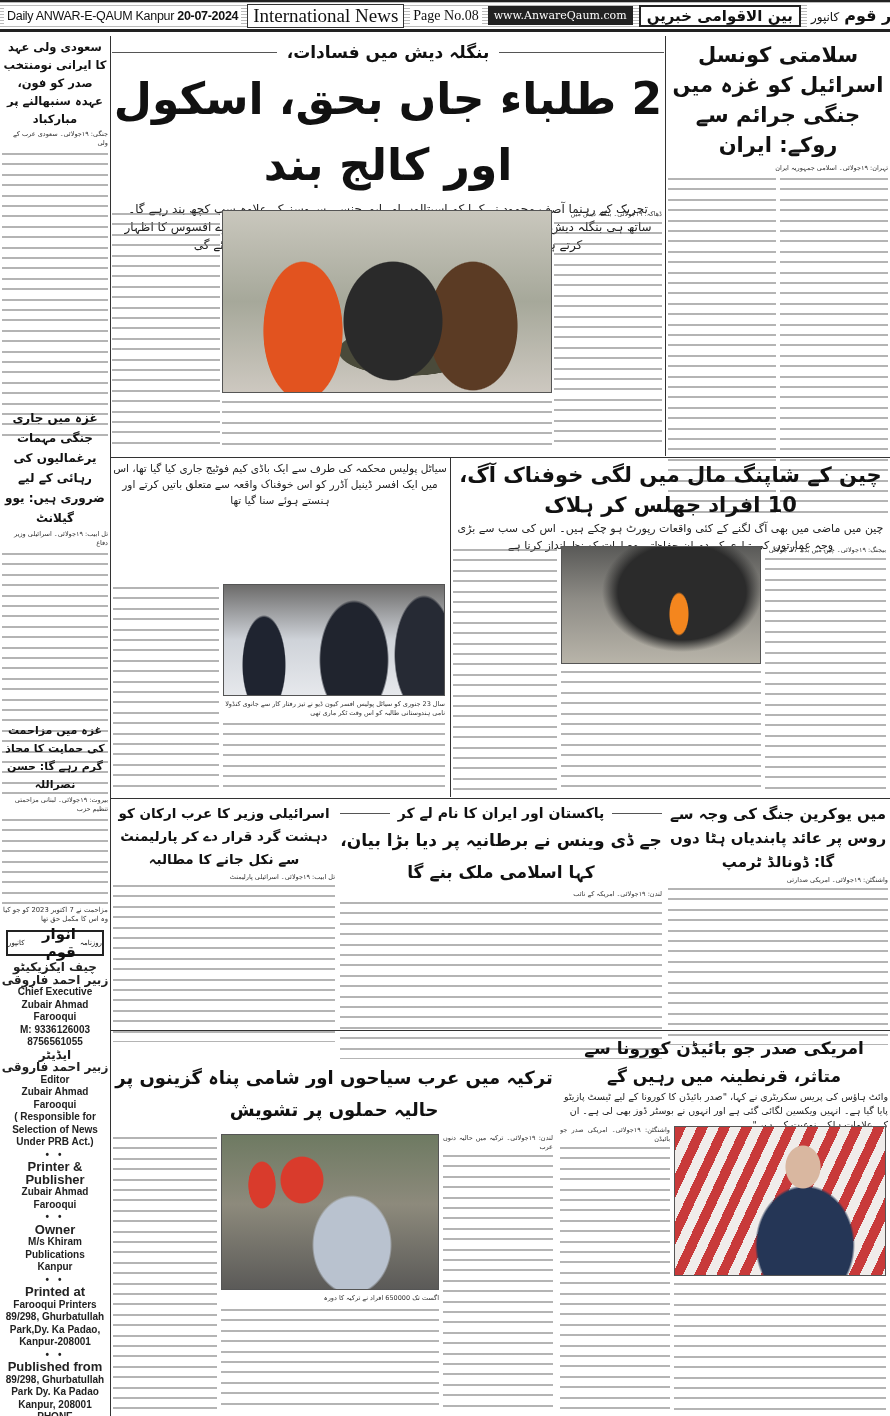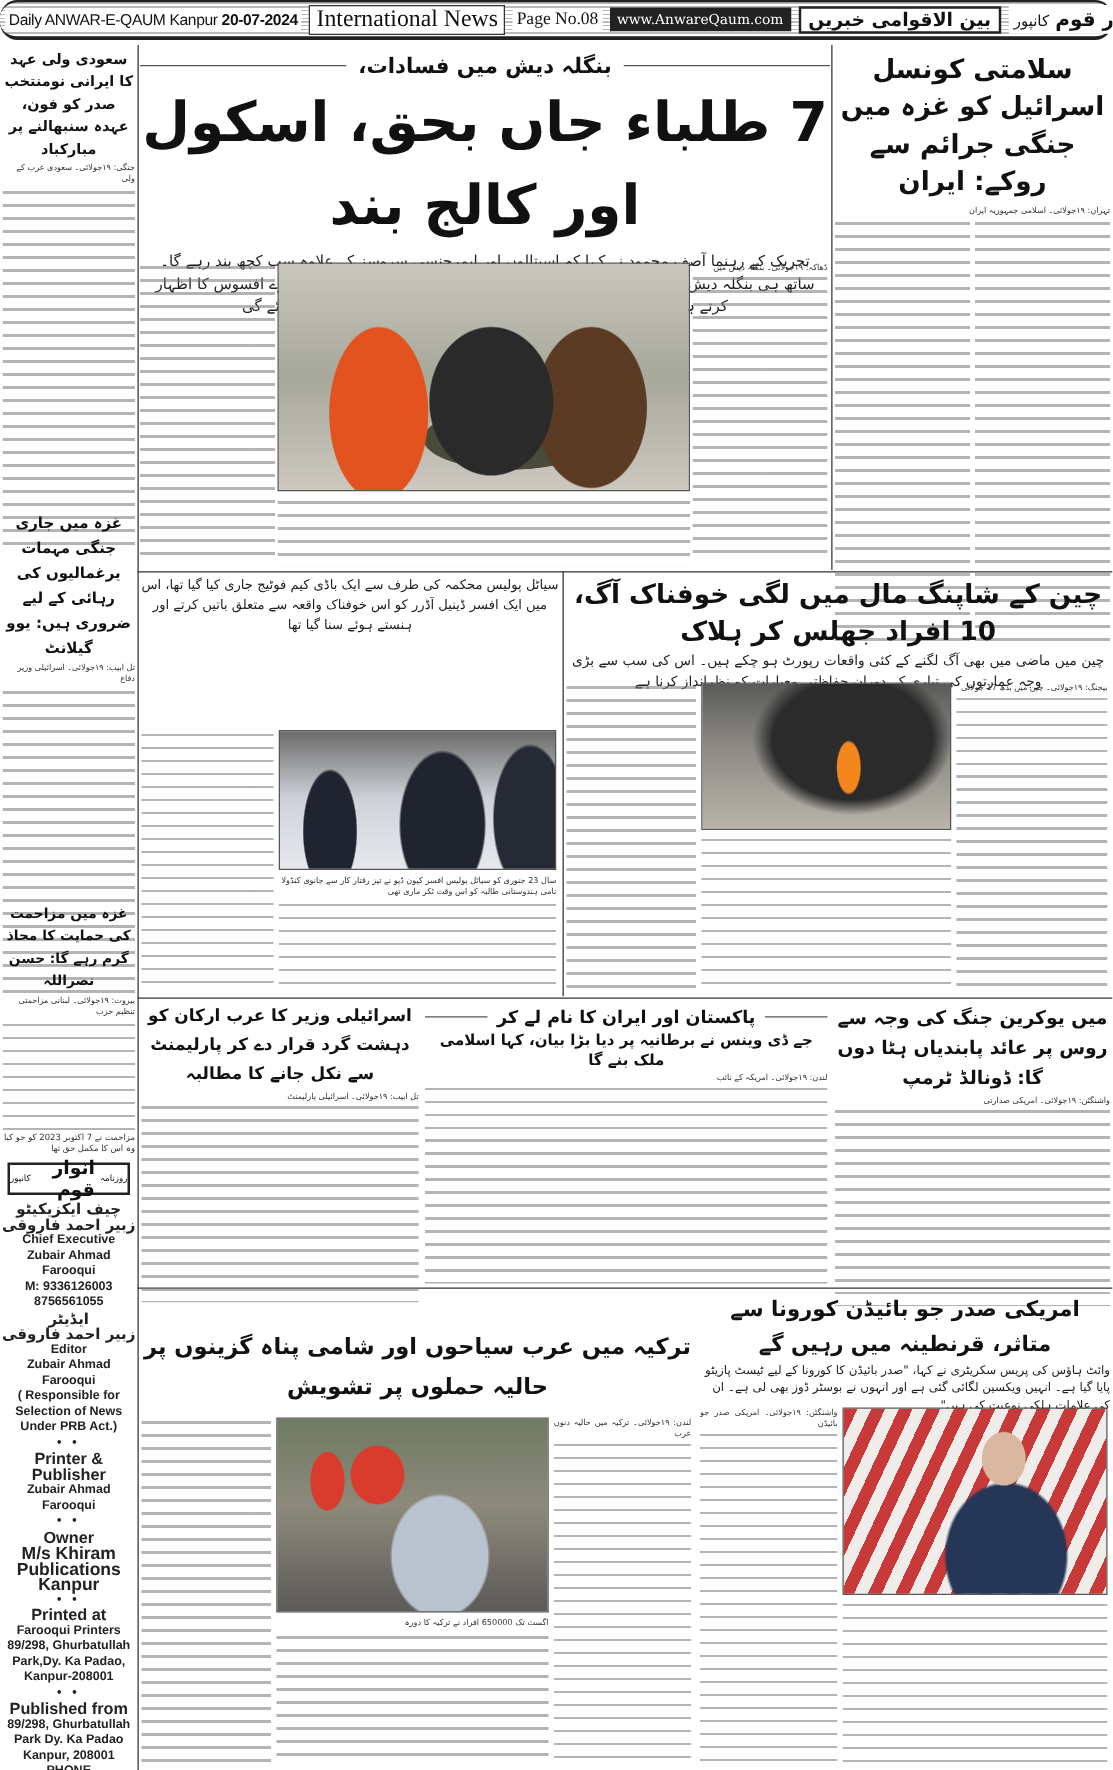--- a/index.html
+++ b/index.html
@@ -1,21 +1,21 @@
 <!DOCTYPE html>
 <html><head>
 <meta charset="utf-8">
 <style>
   * { box-sizing: border-box; margin: 0; padding: 0; }
   html, body { width: 890px; height: 1416px; background: #fff; overflow: hidden; }
   body { font-family: "DejaVu Serif", serif; color: #111; position: relative; }
 
   
   .masthead { position: absolute; left: 0; top: 0; width: 890px; height: 32px; border-top: 2px solid #222; border-bottom: 3px solid #222;
-    background: repeating-linear-gradient(0deg, #fff 0 2px, #bbb 2px 3px); display: flex; align-items: center; padding: 0 4px; gap: 6px; border-radius: 14px; }
+    background: repeating-linear-gradient(0deg, #fff 0 2px, #bbb 2px 3px); display: flex; align-items: center; padding: 0 4px; gap: 6px; }
   .mh-box { background: #fff; font-family: "Liberation Serif", serif; white-space: nowrap; }
   .mh-date { font-size: 12.5px; padding: 2px 3px; font-family: "Liberation Sans", sans-serif; letter-spacing: -0.3px; }
   .mh-date b { font-weight: bold; }
   .mh-section { font-size: 19px; border: 1px solid #333; padding: 0 5px; line-height: 22px; }
   .mh-page { font-size: 14px; padding: 1px 3px; }
   .mh-web { background: #222; color: #fff; font-size: 11px; padding: 3px 6px; }
   .mh-urdu-sec { border: 2px solid #222; font-size: 15px; font-weight: bold; padding: 0 6px; direction: rtl; font-family: "DejaVu Sans", sans-serif; }
   .mh-brand { direction: rtl; font-size: 12px; padding: 2px 4px; font-family: "DejaVu Sans", sans-serif; display: flex; gap: 5px; align-items: baseline; }
   .mh-brand .big { font-size: 16px; font-weight: bold; }
 
@@ -29,21 +29,21 @@
   .filler { display: block; height: 100%; background:
       repeating-linear-gradient(180deg, transparent 0 3px, #777 3px 5px, transparent 5px 10.4px); opacity: .55; }
   .photo { position: absolute; overflow: hidden; border: 1px solid #555; }
   .caption { direction: rtl; font-family: "DejaVu Sans", sans-serif; font-size: 6.5px; line-height: 9px; color: #333; overflow: hidden; }
 
   
   .left-col { left: 0; top: 36px; width: 110px; height: 1380px; }
   .left-col .hl { font-size: 11.5px; }
   .imprint { position: absolute; left: 0; top: 960px; width: 110px; text-align: center; font-family: "Liberation Sans", sans-serif; font-size: 10px; line-height: 12.5px; font-weight: bold; color: #222; }
   .imprint .urdu-name { font-family: "DejaVu Sans", sans-serif; font-size: 12px; direction: rtl; font-weight: bold; }
-  .imprint .small { font-size: 14px; }
+  .imprint .small { font-size: 10px; }
   .imprint .big { font-size: 13px; }
   .imprint .dots { letter-spacing: 3px; }
   .logo-box { position: absolute; left: 6px; top: 930px; width: 98px; height: 26px; border: 2px solid #222; display: flex; align-items: center; justify-content: center; gap: 4px; direction: rtl; font-family: "DejaVu Sans", sans-serif; }
   .logo-box .logo-main { font-size: 15px; font-weight: bold; }
   .logo-box .logo-sm { font-size: 7px; }
 </style>
 </head>
 <body>
 
 <header class="masthead">
@@ -142,21 +142,21 @@
 
   </div>
 </section>
 
 <article class="abs" style="left:112px; top:38px; width:552px; height:418px;">
   <div style="display:flex; align-items:center; gap:10px; height:28px;">
     <div style="flex:1; height:1px; background:#555;"></div>
     <div class="urdu" style="font-size:17px; font-weight:bold;">بنگلہ دیش میں فسادات،</div>
     <div style="flex:1; height:1px; background:#555;"></div>
   </div>
-  <h1 class="urdu hl" style="font-size:44px; line-height:66px; letter-spacing:1px;">7 طلباء جاں بحق، اسکول اور کالج بند</h1>
+  <h1 class="urdu hl" style="font-size:44px; line-height:66px; letter-spacing:1px;">2 طلباء جاں بحق، اسکول اور کالج بند</h1>
   <p class="urdu" style="font-size:12px; line-height:18px; text-align:center; color:#222; padding:0 6px; margin-top:2px;">تحریک کے رہنما آصف محمود نے کہا کہ اسپتالوں اور ایمرجنسی سروسز کے علاوہ سب کچھ بند رہے گا۔ ساتھ ہی بنگلہ دیش کی وزیراعظم شیخ حسینہ نے تشدد میں لوگوں کی ہلاکت پر گہرے افسوس کا اظہار کرتے ہوئے کہا کہ اس معاملے میں عدالتی تحقیقاتی کمیٹی تشکیل دی جائے گی</p>
   <div class="body-text abs" style="left:442px; top:172px; width:108px; height:240px;">
     <p class="caption">ڈھاکہ: ۱۹جولائی۔ بنگلہ دیش میں</p>
       <span class="filler"></span>
   </div>
   <div class="photo" style="left:110px; top:172px; width:330px; height:183px; background:
       radial-gradient(ellipse 40px 70px at 80px 120px, #e2531f 0 98%, transparent 100%),
       radial-gradient(ellipse 50px 60px at 170px 110px, #2a2a2a 0 98%, transparent 100%),
       radial-gradient(ellipse 45px 65px at 250px 115px, #5b3b24 0 98%, transparent 100%),
       radial-gradient(ellipse 70px 25px at 185px 140px, #4a4a3a 0 98%, transparent 100%),
@@ -225,21 +225,21 @@
       <span class="filler"></span>
     </div>
 </article>
 
 <article class="abs" style="left:340px; top:802px; width:322px; height:226px;">
   <div style="display:flex; align-items:center; gap:8px; height:22px;">
     <div style="flex:1; height:1px; background:#555;"></div>
     <div class="urdu" style="font-size:14px; font-weight:bold;">پاکستان اور ایران کا نام لے کر</div>
     <div style="flex:1; height:1px; background:#555;"></div>
   </div>
-  <h2 class="urdu hl" style="font-size:12px; line-height:16px;">جے ڈی وینس نے برطانیہ پر دیا بڑا بیان، کہا اسلامی ملک بنے گا</h2>
+  <h2 class="urdu hl" style="font-size:17px; line-height:32px;">جے ڈی وینس نے برطانیہ پر دیا بڑا بیان، کہا اسلامی ملک بنے گا</h2>
   <p class="caption" style="margin-top:2px;">لندن: ۱۹جولائی۔ امریکہ کے نائب</p>
   <div class="body-text" style="height:160px;">
       <span class="filler"></span>
     </div>
 </article>
 
 <article class="abs" style="left:113px; top:802px; width:222px; height:226px;">
   <h2 class="urdu hl" style="font-size:13.5px; line-height:23px;">اسرائیلی وزیر کا عرب ارکان کو دہشت گرد قرار دے کر پارلیمنٹ سے نکل جانے کا مطالبہ</h2>
   <p class="caption" style="margin-top:2px;">تل ابیب: ۱۹جولائی۔ اسرائیلی پارلیمنٹ</p>
   <div class="body-text" style="height:160px;">

